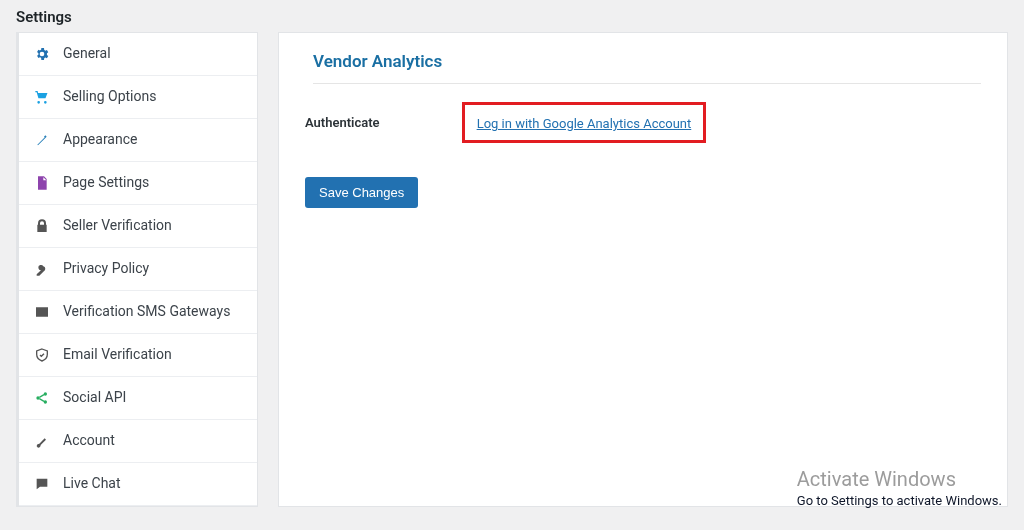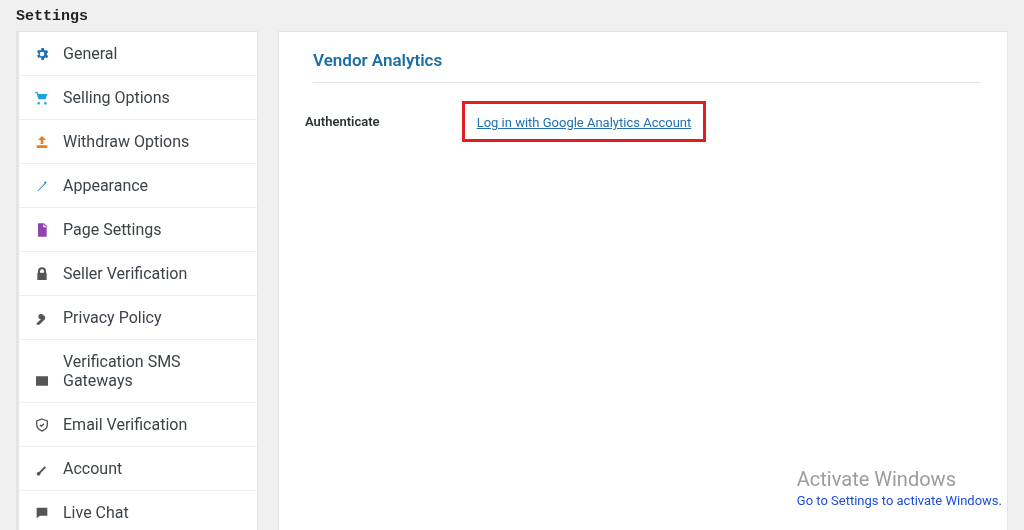--- a/index.html
+++ b/index.html
@@ -10,39 +10,38 @@
       height: 530px;
       position: relative;
       color: #3c434a;
       overflow: hidden;
     }
     .page-title {
       font-size: 15px;
       font-weight: 600;
       padding: 8px 16px 6px;
       color: #1d2327;
-      font-family: Liberation Mono, monospace;
     }
     .layout {
       display: flex;
       padding: 0 16px;
       gap: 20px;
     }
     .sidebar {
       width: 242px;
       background: #fff;
       border: 1px solid #e2e4e7;
       border-left: 3px solid #e2e4e7;
     }
     .sidebar-item {
       display: flex;
-      align-items: flex-end;
+      align-items: flex-start;
       gap: 12px;
       padding: 12px 14px;
-      font-size: 16px;
+      font-size: 14px;
       border-bottom: 1px solid #eceef1;
       cursor: pointer;
       color: #3c434a;
     }
     .sidebar-item .icon {
       width: 18px;
       height: 18px;
       display: flex;
       align-items: center;
       justify-content: center;
@@ -101,21 +100,21 @@
     .watermark {
       position: absolute;
       right: 22px;
       bottom: 22px;
       text-align: left;
       color: #a4a4a4;
       pointer-events: none;
       margin-top: 8px;
     }
     .wm-title { font-size: 20px; font-weight: 400; color: #9c9c9c; }
-    .wm-sub { font-size: 13px; color: #1d4ed8; margin-top: 2px; }
+    .wm-sub { font-size: 13px; color: #0f172a; margin-top: 2px; }
   </style>
 </head>
 <body>
 
 <div class="page-title">Settings</div>
 
 <div class="layout">
 
   <div class="sidebar">
 
@@ -130,28 +129,20 @@
 
     <div class="sidebar-item">
       <span class="icon">
         <svg viewBox="0 0 24 24" fill="#1ba1e2">
             <path d="M7 18a2 2 0 1 0 2 2 2 2 0 0 0-2-2Zm10 0a2 2 0 1 0 2 2 2 2 0 0 0-2-2ZM7.2 14h10l3-8H6.2L5.4 3H2v2h2l2.6 9Z"></path>
           </svg>
       </span>
       <span>Selling Options</span>
     </div>
 
-    <div class="sidebar-item">
-      <span class="icon">
-        <svg viewBox="0 0 24 24" fill="#e67e22">
-            <path d="M12 3 6 9h4v6h4V9h4ZM4 17h16v4H4Z"></path>
-          </svg>
-      </span>
-      <span>Withdraw Options</span>
-    </div>
 
     <div class="sidebar-item">
       <span class="icon">
         <svg viewBox="0 0 24 24" fill="#2980b9">
             <path d="M5 19 18 6l1 1L6 20Zm12-10-2-2 2-2 2 2Z"></path>
           </svg>
       </span>
       <span>Appearance</span>
     </div>
 
@@ -194,20 +185,31 @@
     <div class="sidebar-item">
       <span class="icon">
         <svg viewBox="0 0 24 24" fill="none" stroke="#555" stroke-width="2">
             <path d="M12 3l8 3v5c0 5-3.5 8.5-8 10-4.5-1.5-8-5-8-10V6Z"></path>
             <path d="M9 12l2 2 4-4" stroke="#555"></path>
           </svg>
       </span>
       <span>Email Verification</span>
     </div>
 
+    <div class="sidebar-item">
+      <span class="icon">
+        <svg viewBox="0 0 24 24" fill="#27ae60">
+            <circle cx="6" cy="12" r="2.5"></circle>
+            <circle cx="17" cy="6" r="2.5"></circle>
+            <circle cx="17" cy="18" r="2.5"></circle>
+            <path stroke="#27ae60" stroke-width="2" d="M8 11l7-4M8 13l7 4"></path>
+          </svg>
+      </span>
+      <span>Social API</span>
+    </div>
 
     <div class="sidebar-item">
       <span class="icon">
         <svg viewBox="0 0 24 24" fill="#555">
             <path d="M4 20c0-3 2-4 4-4l8-8 2 2-8 8c0 2-1 4-4 4Z"></path>
           </svg>
       </span>
       <span>Account</span>
     </div>
 
@@ -225,20 +227,21 @@
   <div class="content">
     <div class="panel-title">Vendor Analytics</div>
 
     <div class="auth-row">
       <div class="auth-label">Authenticate</div>
       <div class="auth-link-box">
         <a class="auth-link">Log in with Google Analytics Account</a>
       </div>
     </div>
 
+    <button class="save-btn">Save Changes</button>
   </div>
 
 </div>
 
 <div class="watermark">
   <div class="wm-title">Activate Windows</div>
   <div class="wm-sub">Go to Settings to activate Windows.</div>
 </div>
 
 </body></html>

